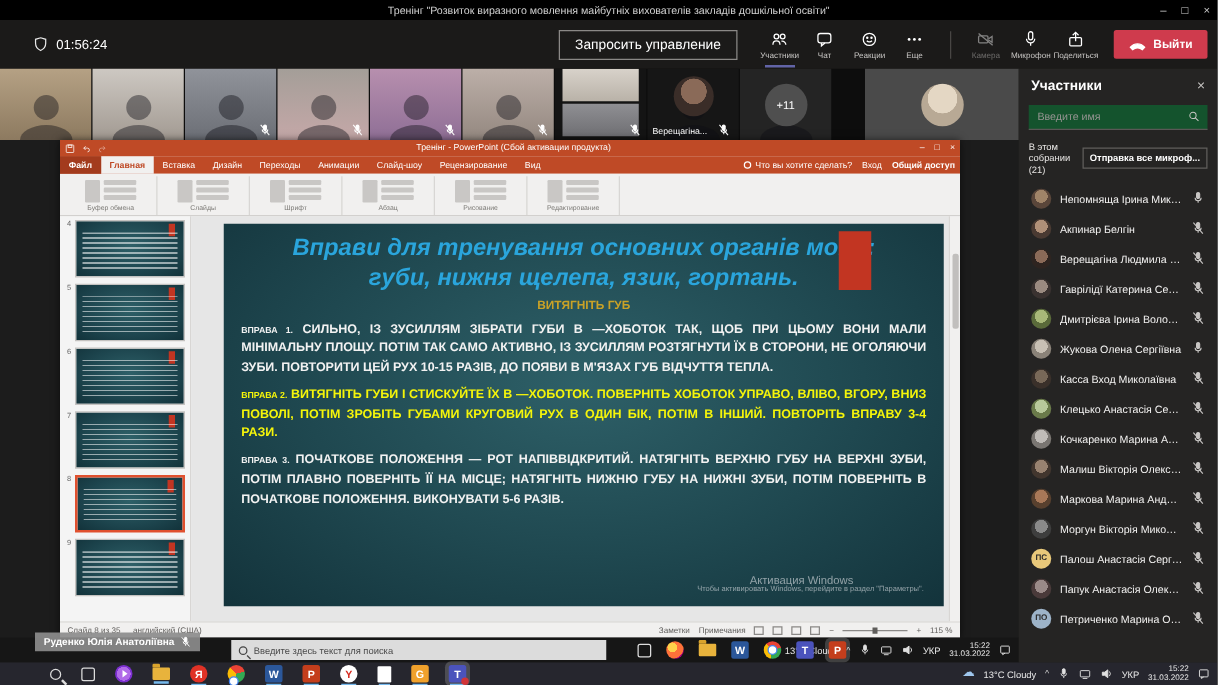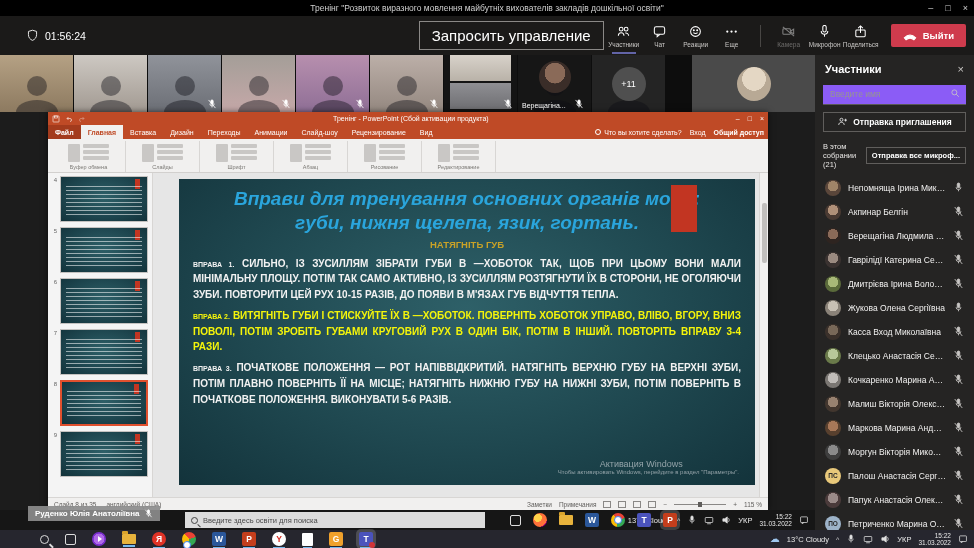--- a/index.html
+++ b/index.html
@@ -10,21 +10,21 @@
   #titlebar{position:absolute;left:0;top:0;width:974px;height:16px;background:#000;display:flex;align-items:center;justify-content:center;}
   #titlebar .t{color:#d0d0d0;font-size:8.5px;}
   #titlebar .wc{position:absolute;right:6px;top:0;display:flex;gap:12px;color:#cfcfcf;font-size:9px;line-height:16px;}
   #titlebar .wc span{cursor:default;}
 
   
   #mtoolbar{position:absolute;left:0;top:16px;width:974px;height:39px;background:#1b1a19;display:flex;align-items:center;}
   .timer{display:flex;align-items:center;gap:6px;margin-left:26px;color:#fff;font-size:10.5px;}
   .timer svg{width:13px;height:13px;stroke:#e8e8e8;fill:none;stroke-width:1.2;}
   #mtoolbar .right{margin-left:auto;display:flex;align-items:center;gap:4px;padding-right:8px;}
-  .reqbtn{border:1px solid #8a8886;background:transparent;color:#fff;font-size:15px;padding:5px 12px;font-family:inherit;}
+  .reqbtn{border:1px solid #8a8886;background:transparent;color:#fff;font-size:11px;padding:5px 12px;margin-right:14px;font-family:inherit;}
   .navbtn{position:relative;width:32px;display:flex;flex-direction:column;align-items:center;gap:2px;color:#c8c6c4;font-size:6.5px;padding:2px 0;}
   .navbtn svg{width:15px;height:15px;stroke:#fff;fill:none;stroke-width:1.1;}
   .navbtn.dots svg circle{fill:#fff;stroke:none;}
   .navbtn.active::after{content:"";position:absolute;bottom:-4px;left:4px;right:4px;height:2px;background:#6264a7;}
   .navbtn.dim{opacity:.45;}
   .vsep{width:1px;height:22px;background:#484644;margin:0 8px;}
   .leavebtn{display:flex;align-items:center;gap:6px;background:#cf3b4d;color:#fff;border:none;font-size:9.5px;font-weight:bold;padding:6px 12px;border-radius:2px;margin-left:10px;font-family:inherit;}
   .leavebtn svg{width:14px;height:10px;}
 
   
@@ -131,21 +131,21 @@
   
   #nametag{position:absolute;left:28px;top:394px;background:rgba(140,140,140,.92);color:#fff;font-size:8px;font-weight:bold;padding:3px 7px;display:flex;align-items:center;gap:4px;z-index:5;}
   #nametag svg{width:9px;height:9px;color:#fff;}
 
   
   #panel{position:absolute;left:815px;top:55px;width:159px;height:475px;background:#252423;color:#fff;display:flex;flex-direction:column;}
   #panel .phead{display:flex;align-items:center;justify-content:space-between;padding:8px 10px 6px;}
   #panel .phead .pt{font-size:11px;font-weight:bold;}
   #panel .phead .x{color:#c8c6c4;font-size:11px;cursor:default;}
   #panel .searchrow{margin:2px 8px 7px;position:relative;}
-  #panel .searchrow input{width:100%;height:20px;background:#8b5cf6;border:none;border-bottom:1px solid #5a5856;color:#ddd;font-size:8.5px;padding:0 20px 0 7px;font-family:inherit;}
+  #panel .searchrow input{width:100%;height:20px;background:#14532d;border:none;border-bottom:1px solid #5a5856;color:#ddd;font-size:8.5px;padding:0 20px 0 7px;font-family:inherit;}
   #panel .searchrow input::placeholder{color:#979593;}
   #panel .searchrow svg{position:absolute;right:6px;top:5px;width:10px;height:10px;stroke:#c8c6c4;fill:none;stroke-width:1.3;}
   .invitebtn{margin:0 8px 8px;height:20px;border:1px solid #605e5c;background:transparent;color:#fff;font-size:8.5px;font-weight:bold;display:flex;align-items:center;justify-content:center;gap:5px;font-family:inherit;}
   .invitebtn svg{width:11px;height:11px;stroke:#fff;fill:none;stroke-width:1.1;}
   .sectionrow{display:flex;align-items:center;justify-content:space-between;padding:2px 8px 6px;gap:4px;}
   .sectionrow .slabel{font-size:7.5px;color:#e8e6e4;width:52px;line-height:1.25;}
   .muteallbtn{border:1px solid #605e5c;background:transparent;color:#fff;font-size:7.5px;font-weight:bold;padding:3px 5px;white-space:nowrap;font-family:inherit;}
   #plist{flex:1;overflow:hidden;}
   .prow{display:flex;align-items:center;gap:7px;padding:4px 10px;height:24px;}
   .prow .pav{width:16px;height:16px;border-radius:50%;flex:0 0 auto;display:flex;align-items:center;justify-content:center;font-size:6.5px;font-weight:bold;color:#2a2a2a;}
@@ -503,21 +503,21 @@
 
             <div class="thumb">
               <div class="n">9</div>
               <div class="box"></div>
             </div>
           </div>
         <div id="canvas">
           <div id="slide">
             <div class="redchip"></div>
             <h1>Вправи для тренування основних органів мови: губи, нижня щелепа, язик, гортань.</h1>
-            <h2>НАТЯГНІТЬ ГУБ</h2>
+            <h2>ВИТЯГНІТЬ ГУБ</h2>
             <div>
 
                 <p class="para" style="color: rgb(242, 242, 242);">
                   <span class="plabel">ВПРАВА 1.</span>
                   <span>СИЛЬНО, ІЗ ЗУСИЛЛЯМ ЗІБРАТИ ГУБИ В —ХОБОТОК ТАК, ЩОБ ПРИ ЦЬОМУ ВОНИ МАЛИ МІНІМАЛЬНУ ПЛОЩУ. ПОТІМ ТАК САМО АКТИВНО, ІЗ ЗУСИЛЛЯМ РОЗТЯГНУТИ ЇХ В СТОРОНИ, НЕ ОГОЛЯЮЧИ ЗУБИ. ПОВТОРИТИ ЦЕЙ РУХ 10-15 РАЗІВ, ДО ПОЯВИ В М'ЯЗАХ ГУБ ВІДЧУТТЯ ТЕПЛА.</span>
                 </p>
 
                 <p class="para" style="color: rgb(245, 245, 10);">
                   <span class="plabel">ВПРАВА 2.</span>
                   <span>ВИТЯГНІТЬ ГУБИ І СТИСКУЙТЕ ЇХ В —ХОБОТОК. ПОВЕРНІТЬ ХОБОТОК УПРАВО, ВЛІВО, ВГОРУ, ВНИЗ ПОВОЛІ, ПОТІМ ЗРОБІТЬ ГУБАМИ КРУГОВИЙ РУХ В ОДИН БІК, ПОТІМ В ІНШИЙ. ПОВТОРІТЬ ВПРАВУ 3-4 РАЗИ.</span>
@@ -565,21 +565,21 @@
           <rect x="6.2" y="1.5" width="3.6" height="7" rx="1.8" fill="currentColor"></rect>
           <path d="M4.5 7.5a3.5 3.5 0 0 0 7 0"></path>
           <line x1="8" y1="11" x2="8" y2="13.5"></line>
           <line x1="2.5" y1="1.5" x2="13.5" y2="14.5"></line>
         </svg>
     </div>
 
     <div id="staskbar">
       <div id="ssearch">
         <span class="mag"></span>
-        <span class="ph">Введите здесь освіти для поиска</span>
+        <span class="ph">Введите здесь текст для поиска</span>
       </div>
       <div class="tbicons">
 
           <div class="appico tview"></div>
 
           <div class="appico firefox circle"></div>
 
           <div class="appico folder"></div>
 
           <div class="appico plain" style="background: rgb(43, 87, 154); color: rgb(255, 255, 255);">W</div>
@@ -625,29 +625,20 @@
       <span class="pt">Участники</span>
       <span class="x">×</span>
     </div>
     <div class="searchrow">
       <input placeholder="Введите имя" style="">
       <svg viewBox="0 0 16 16" fill="none" stroke="currentColor" stroke-width="1.2">
           <circle cx="7" cy="7" r="4"></circle>
           <line x1="10" y1="10" x2="14" y2="14"></line>
         </svg>
     </div>
-    <button class="invitebtn">
-      <svg viewBox="0 0 16 16" fill="none" stroke="currentColor" stroke-width="1.2">
-          <circle cx="6.5" cy="5.5" r="2.2"></circle>
-          <path d="M2.5 13c0-2.4 1.8-3.8 4-3.8s4 1.4 4 3.8"></path>
-          <line x1="12.5" y1="4" x2="12.5" y2="8"></line>
-          <line x1="10.5" y1="6" x2="14.5" y2="6"></line>
-        </svg>
-      <span>Отправка приглашения</span>
-    </button>
     <div class="sectionrow">
       <span class="slabel">В этом собрании (21)</span>
       <button class="muteallbtn">Отправка все микроф...</button>
     </div>
     <div id="plist">
 
         <div class="prow">
           <span class="pav" style="background: radial-gradient(circle at 50% 38%, rgb(160, 132, 104) 0px, rgb(160, 132, 104) 40%, rgb(90, 70, 58) 41%, rgb(90, 70, 58) 100%);"></span>
           <span class="pname">Непомняща Ірина Миколаївна</span>
           <svg class="pmic" viewBox="0 0 16 16" fill="none" stroke="currentColor" stroke-width="1.3">

